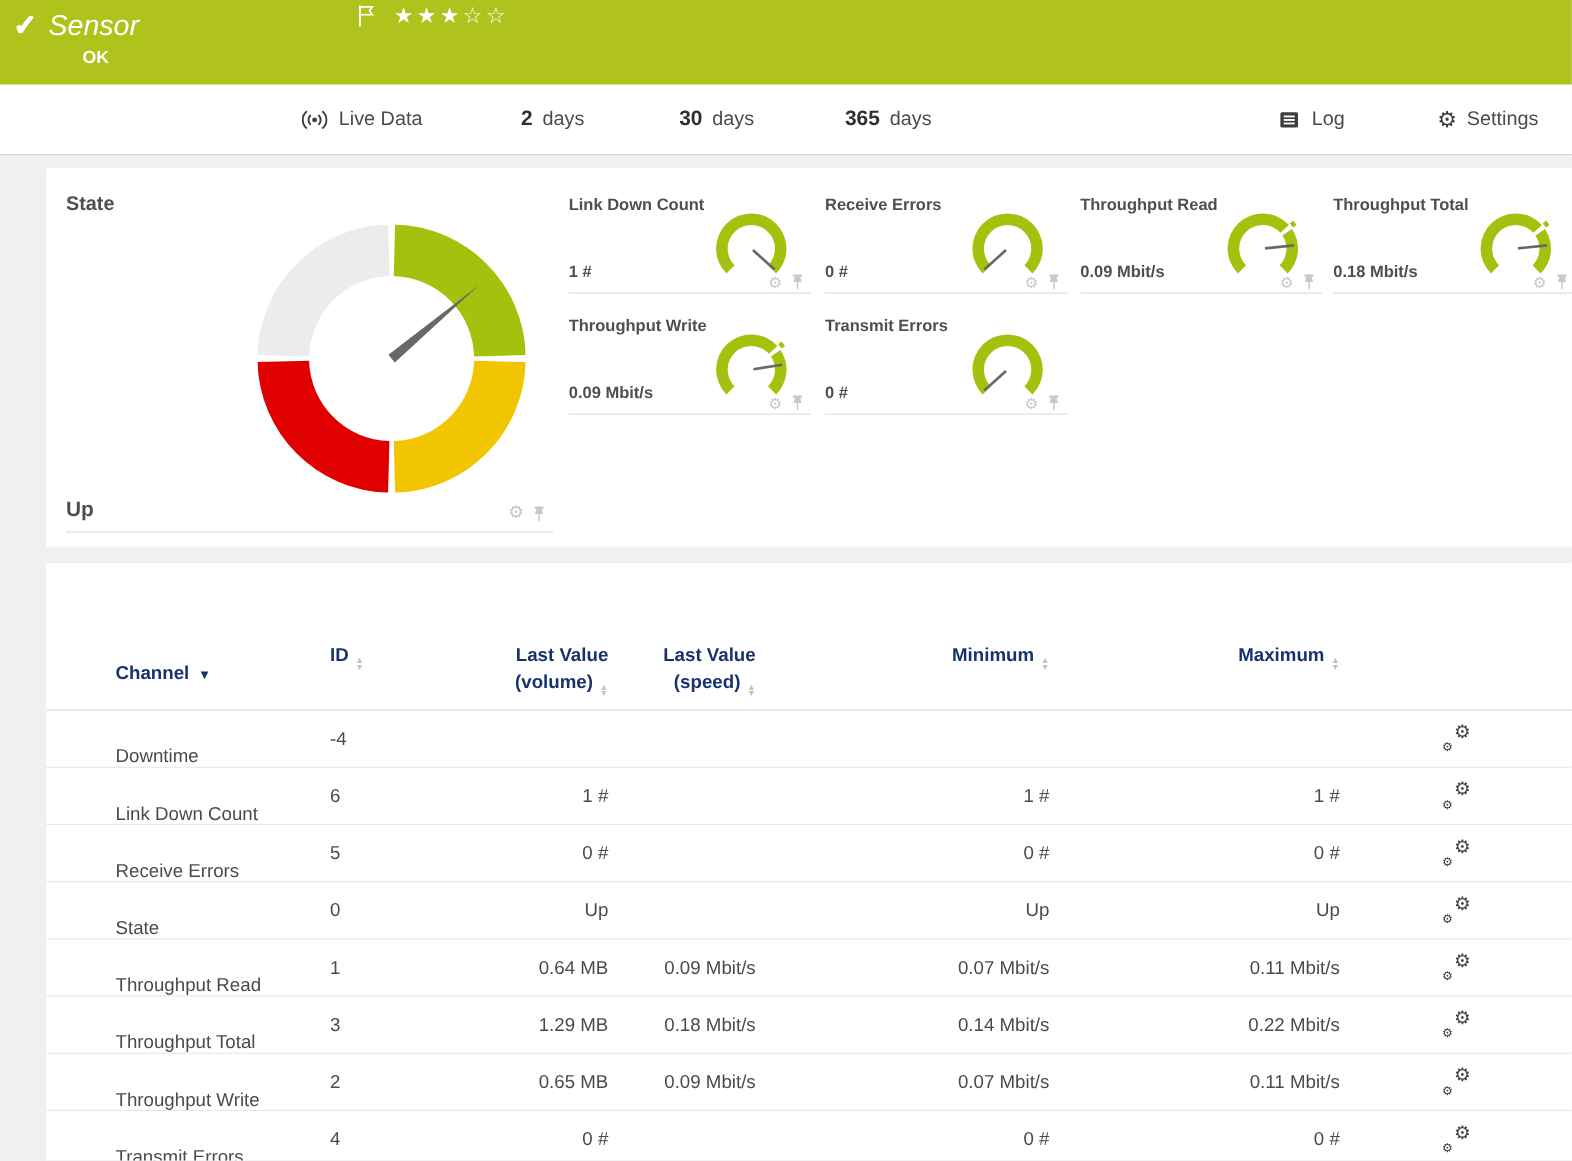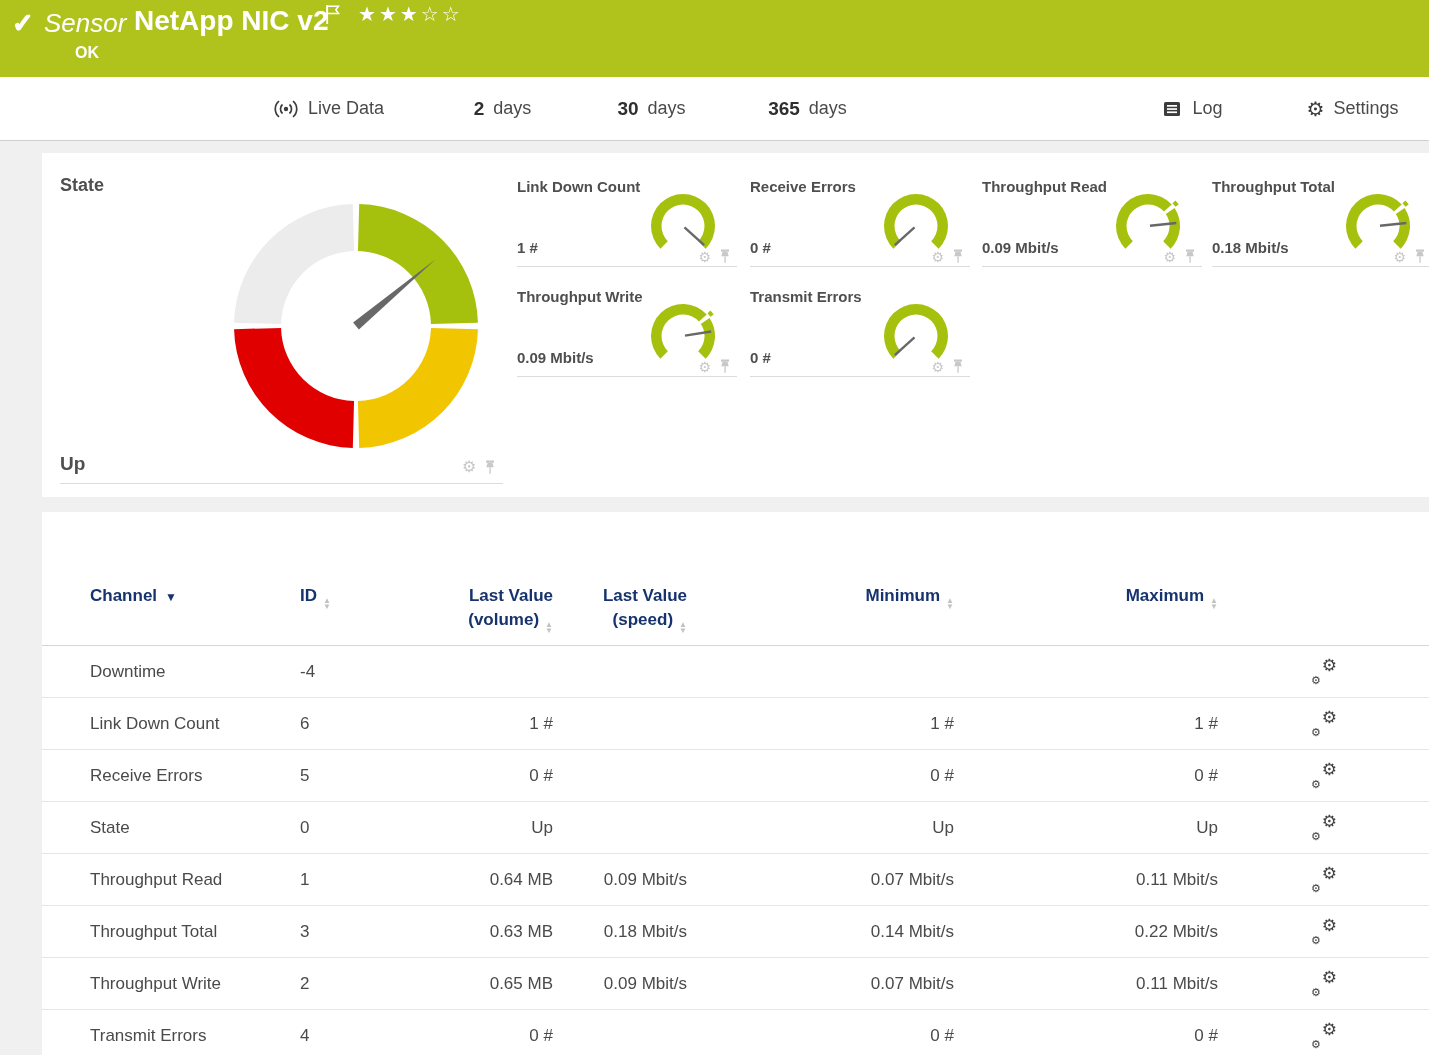--- a/index.html
+++ b/index.html
@@ -49,38 +49,37 @@
   
   .thead{position:absolute;left:0;top:0;width:100%;height:134px;border-bottom:1px solid #d6d6d6;box-sizing:border-box;}
   .hcell{position:absolute;top:72px;font-size:17px;font-weight:bold;color:#17336e;line-height:24px;}
   .hline{display:block;white-space:nowrap;}
   .sort{display:inline-flex;flex-direction:column;margin-left:6px;vertical-align:-2px;}
   .sort i{font-style:normal;font-size:8px;line-height:6px;color:#c2c2c2;}
   .chansort{color:#17336e;font-size:12px;margin-left:8px;}
   .trows{position:absolute;left:0;top:134px;width:100%;}
   .trow{position:relative;height:51px;border-bottom:1px solid #e6e6e6;}
   .tcell{position:absolute;top:50%;transform:translateY(-50%);font-size:17px;color:#4a4a4a;white-space:nowrap;}
-  .c-channel{left:48px;text-align:center;}
+  .c-channel{left:63px;text-align:center;margin-top:16px;}
   .c-id{left:258px;width:120px;text-align:left;}
   .c-lvv{left:391px;width:120px;text-align:right;}
   .c-lvs{left:505px;width:140px;text-align:right;}
   .c-min{left:762px;width:150px;text-align:right;}
   .c-max{left:1026px;width:150px;text-align:right;}
   .c-gear{left:1269px;width:28px;height:24px;}
   .rowgear{position:relative;display:block;width:26px;height:24px;cursor:pointer;}
   .rowgear .g1{position:absolute;right:0;top:-3px;font-size:17px;color:#424242;line-height:1;}
   .rowgear .g2{position:absolute;left:0;bottom:-2px;font-size:11px;color:#424242;line-height:1;}
 </style>
 </head>
 <body>
 
 <header class="hdr">
   <span class="chk">✓</span>
   <span class="kind">Sensor</span>
-  <span class="name">NetApp NIC v2</span>
   <span class="flag">
     <svg width="17" height="21" viewBox="0 0 17 21">
       <path d="M2.2,1 V20" stroke="#fff" stroke-width="1.8" fill="none"></path>
       <path d="M2.2,2.2 H13.5 L10.8,5.8 13.5,9.4 H2.2 Z" fill="none" stroke="#fff" stroke-width="1.5"></path>
     </svg>
   </span>
   <span class="stars">★★★☆☆</span>
   <div class="status">OK</div>
 </header>
 
@@ -358,21 +357,21 @@
         <span class="tcell c-gear">
              <span class="rowgear">
             <span class="g1">⚙</span>
             <span class="g2">⚙</span>
           </span>
            </span>
       </div>
       <div class="trow">
         <span class="tcell c-channel">Throughput Total</span>
         <span class="tcell c-id">3</span>
-        <span class="tcell c-lvv">0.63 MB</span>
+        <span class="tcell c-lvv">1.29 MB</span>
         <span class="tcell c-lvs">0.18 Mbit/s</span>
         <span class="tcell c-min">0.14 Mbit/s</span>
         <span class="tcell c-max">0.22 Mbit/s</span>
         <span class="tcell c-gear">
              <span class="rowgear">
             <span class="g1">⚙</span>
             <span class="g2">⚙</span>
           </span>
            </span>
       </div>

